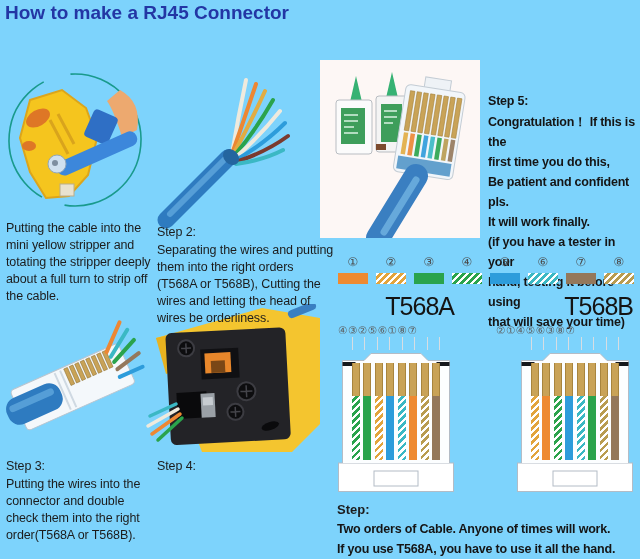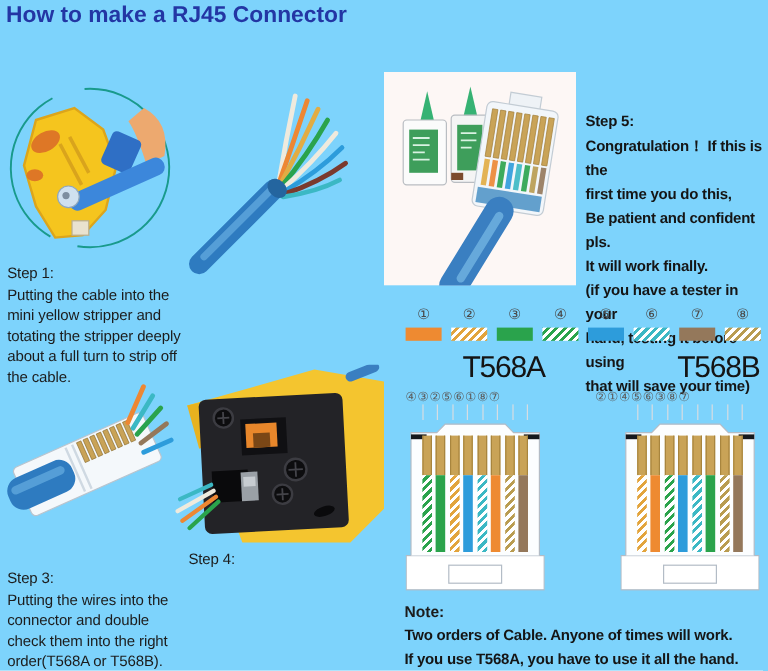--- a/index.html
+++ b/index.html
@@ -158,39 +158,42 @@
     </g>
     <g stroke-width="3.5" stroke-linecap="round" fill="none">
       <path d="M34,100 L8,112" stroke="#3BB8C4"></path>
       <path d="M36,105 L6,122" stroke="#efeadd"></path>
       <path d="M38,110 L10,130" stroke="#ED8733"></path>
       <path d="M40,114 L16,136" stroke="#2AA34C"></path>
     </g>
   </svg>
 
   <div class="step-text" style="left:6px;top:220px;width:148px;">
-    <div class="step-label">Step 1:</div>
     <div>Putting the cable into the mini yellow stripper and totating the stripper deeply about a full turn to strip off the cable.</div>
   </div>
 
+  <div class="step-text" style="left:157px;top:224px;width:178px;">
+    <div class="step-label">Step 2:</div>
+    <div>Separating the wires and putting them into the right orders (T568A or T568B), Cutting the wires and letting the head of wires be orderliness.</div>
+  </div>
 
   <div class="step-text t5" style="left:488px;top:91px;width:154px;">
     <div class="step-label">Step 5:</div>
     <div>
         <div>Congratulation！  If this is the</div>
         <div>first time you do this,</div>
         <div>Be patient and confident pls.</div>
         <div>It will work finally.</div>
         <div>(if you have a tester in your</div>
         <div>hand, testing it before using</div>
         <div>that will save your time)</div>
       </div>
   </div>
 
-  <div class="step-text" style="left:6px;top:474px;width:152px;">
+  <div class="step-text" style="left:6px;top:458px;width:152px;">
     <div class="step-label">Step 3:</div>
     <div>Putting the wires into the connector and double check them into the right order(T568A or T568B).</div>
   </div>
 
   <div class="step-text" style="left:157px;top:458px;width:162px;">
     <div class="step-label">Step 4:</div>
   </div>
 
   <div class="legend">
       <div class="leg-item">
@@ -332,17 +335,17 @@
           <div class="pin"></div>
           <div class="wcol" style="background: repeating-linear-gradient(135deg, rgb(255, 255, 255) 0px, rgb(255, 255, 255) 2.5px, rgb(185, 156, 80) 2.5px, rgb(185, 156, 80) 5px);"></div>
         </div>
         <div class="wire">
           <div class="pin"></div>
           <div class="wcol" style="background: rgb(148, 120, 91);"></div>
         </div>
       </div>
   </div>
 
-  <div class="note-label">Note:</div>
+  <div class="note-label">Step:</div>
   <div class="note-line" style="top:522px;">Two orders of Cable. Anyone of times will work.</div>
   <div class="note-line" style="top:542px;">If you use T568A, you have to use it all the hand.</div>
 
 </div>
 
 </body></html>

